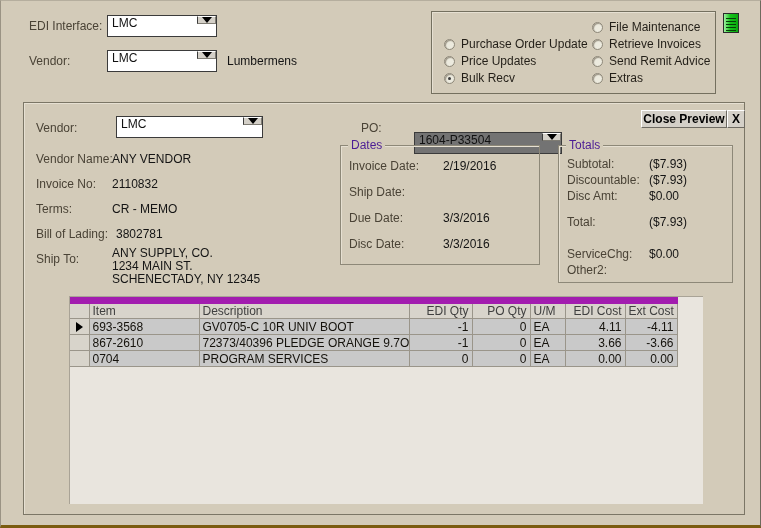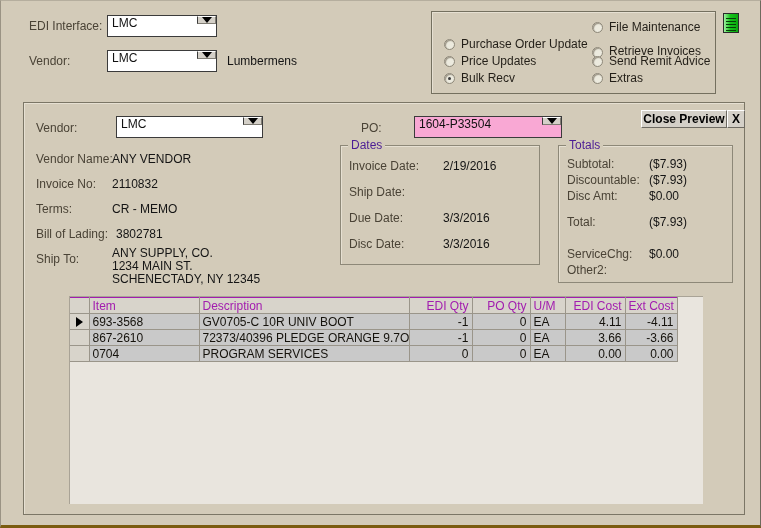--- a/index.html
+++ b/index.html
@@ -66,21 +66,21 @@
     background: #d4d0c8;
     border-left: 1px solid #3b3b3b;
     border-top: 1px solid #ffffff;
     border-right: 1px solid #7f7c73;
     border-bottom: 1px solid #7f7c73;
     display: flex;
     align-items: center;
     justify-content: center;
     box-sizing: border-box;
   }
-  .combo.gray { background: #f9a8d4; }
+  .combo.gray { background: #737373; margin-top: 16px; }
   .arrow-dn {
     width: 0; height: 0;
     border-left: 5px solid transparent;
     border-right: 5px solid transparent;
     border-top: 6px solid #000;
   }
 
   
   #radio-panel {
     position: absolute;
@@ -204,22 +204,22 @@
     border-bottom: 1px solid #9a958a;
     height: 16px;
     padding: 0 3px;
     overflow: hidden;
     white-space: nowrap;
     box-sizing: border-box;
     font-weight: normal;
   }
   table.grid th {
     background: #d8d4cb;
-    border-top: 1px solid #a21caf;
-    color: #a21caf;
+    border-top: 7px solid #a21caf;
+    color: #404040;
     text-align: left;
   }
   table.grid th.r { text-align: right; }
   table.grid td { background: #c9c9c9; color: #15120c; }
   table.grid td.r { text-align: right; }
   .selcol {
     width: 19px;
     background: #d8d4cb !important;
     text-align: center;
     padding: 0 !important;
@@ -269,21 +269,21 @@
     </div>
     <div class="radio-row" style="left:12px; top:59px;">
       <span class="radio on"></span>
       <span class="radio-label">Bulk Recv</span>
     </div>
 
     <div class="radio-row" style="left:160px; top:8px;">
       <span class="radio"></span>
       <span class="radio-label">File Maintenance</span>
     </div>
-    <div class="radio-row" style="left:160px; top:32px;align-items:flex-end;">
+    <div class="radio-row" style="left:160px; top:25px;">
       <span class="radio"></span>
       <span class="radio-label">Retrieve Invoices</span>
     </div>
     <div class="radio-row" style="left:160px; top:42px;">
       <span class="radio"></span>
       <span class="radio-label">Send Remit Advice</span>
     </div>
     <div class="radio-row" style="left:160px; top:59px;">
       <span class="radio"></span>
       <span class="radio-label">Extras</span>

